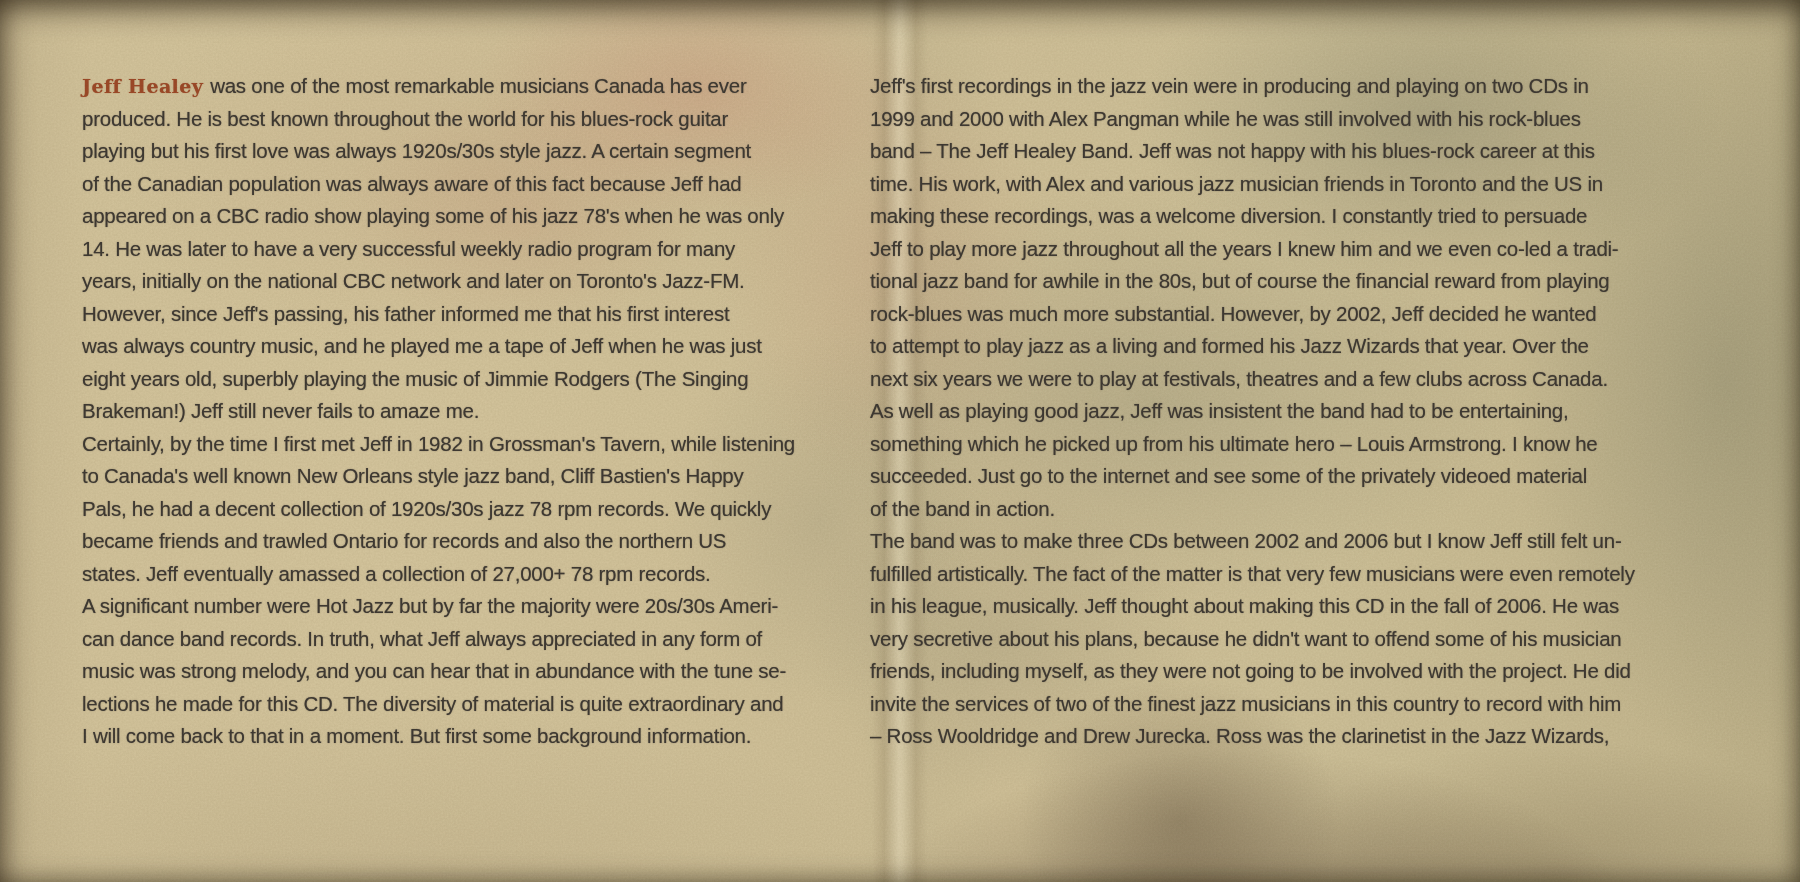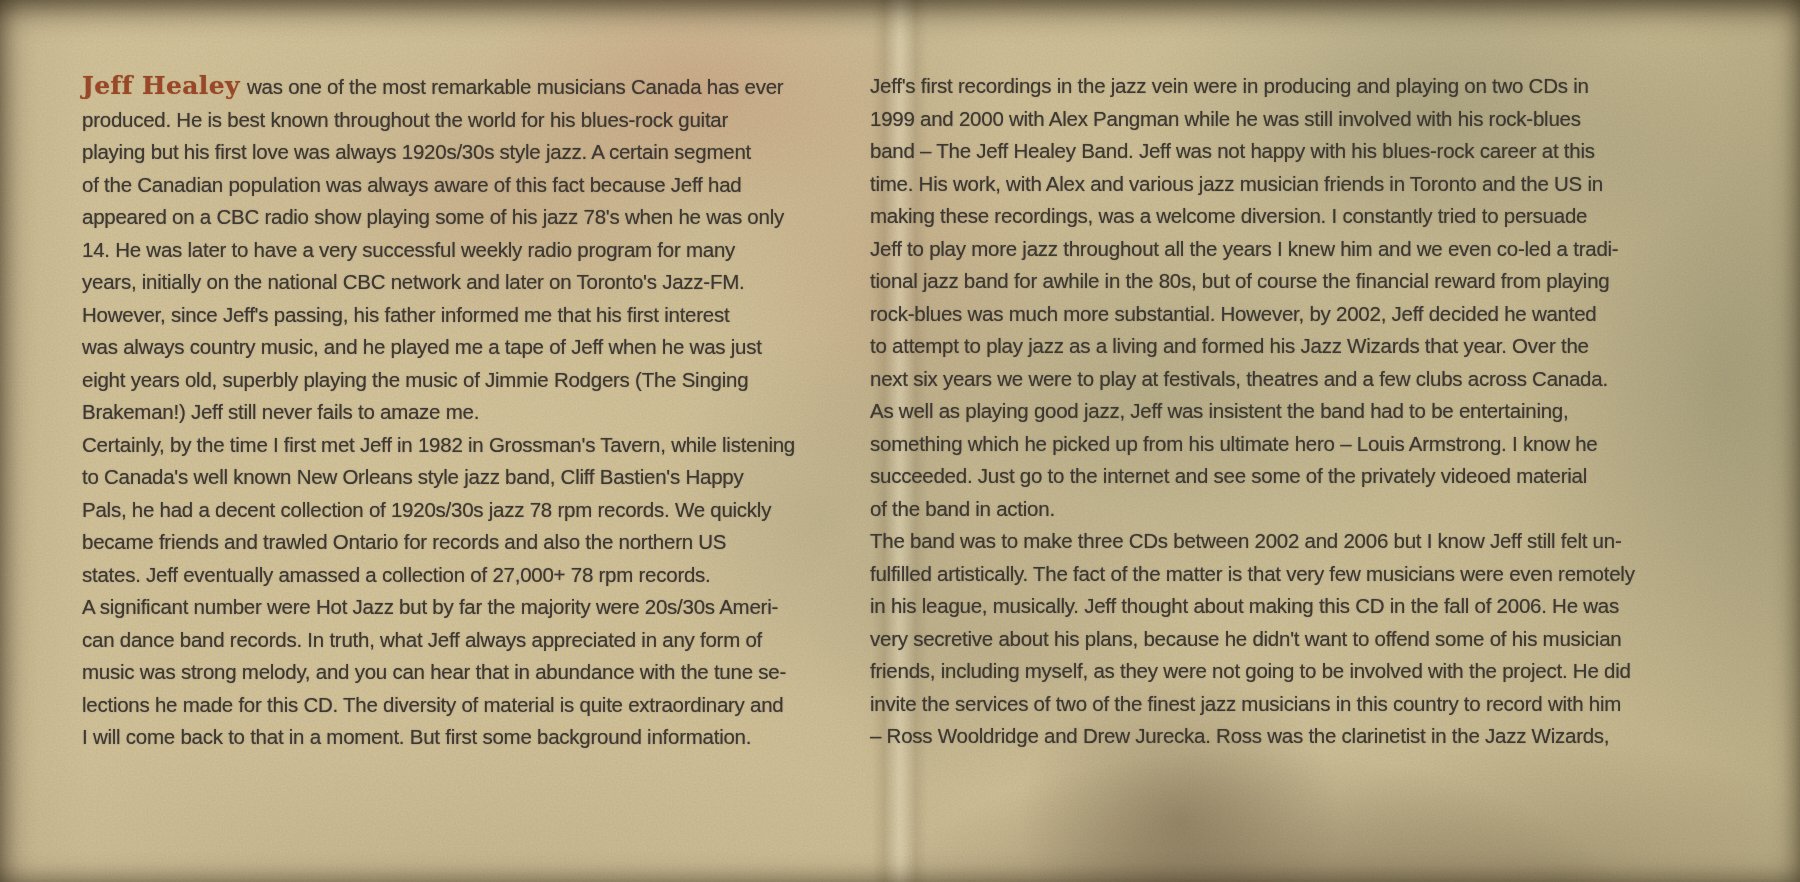--- a/index.html
+++ b/index.html
@@ -48,21 +48,21 @@
   }
   .page { position:absolute; top:70px; z-index:3; color:#3f3a33;
           font-size:20.5px; line-height:32.5px; letter-spacing:-0.25px;
           text-shadow:0 0 1.2px rgba(66,60,52,0.65); }
   .page.left  { left:82px;  width:806px; }
   .page.right { left:870px; width:872px; }
   .para { margin:0; white-space:nowrap; }
   .para.gap { }
   .heading {
     font-family:"DejaVu Serif","Liberation Serif",serif;
-    font-weight:bold; font-size:25px; color:#9e4a28;
+    font-weight:bold; font-size:19px; color:#9e4a28;
     letter-spacing:0.4px; padding-right:7px;
     text-shadow:0 0 1px rgba(140,70,40,0.7);
   }
   .grain { position:absolute; inset:0; z-index:6; pointer-events:none;
            mix-blend-mode:multiply; opacity:0.34; }
 </style>
 </head>
 <body>
 
 <div class="booklet">

